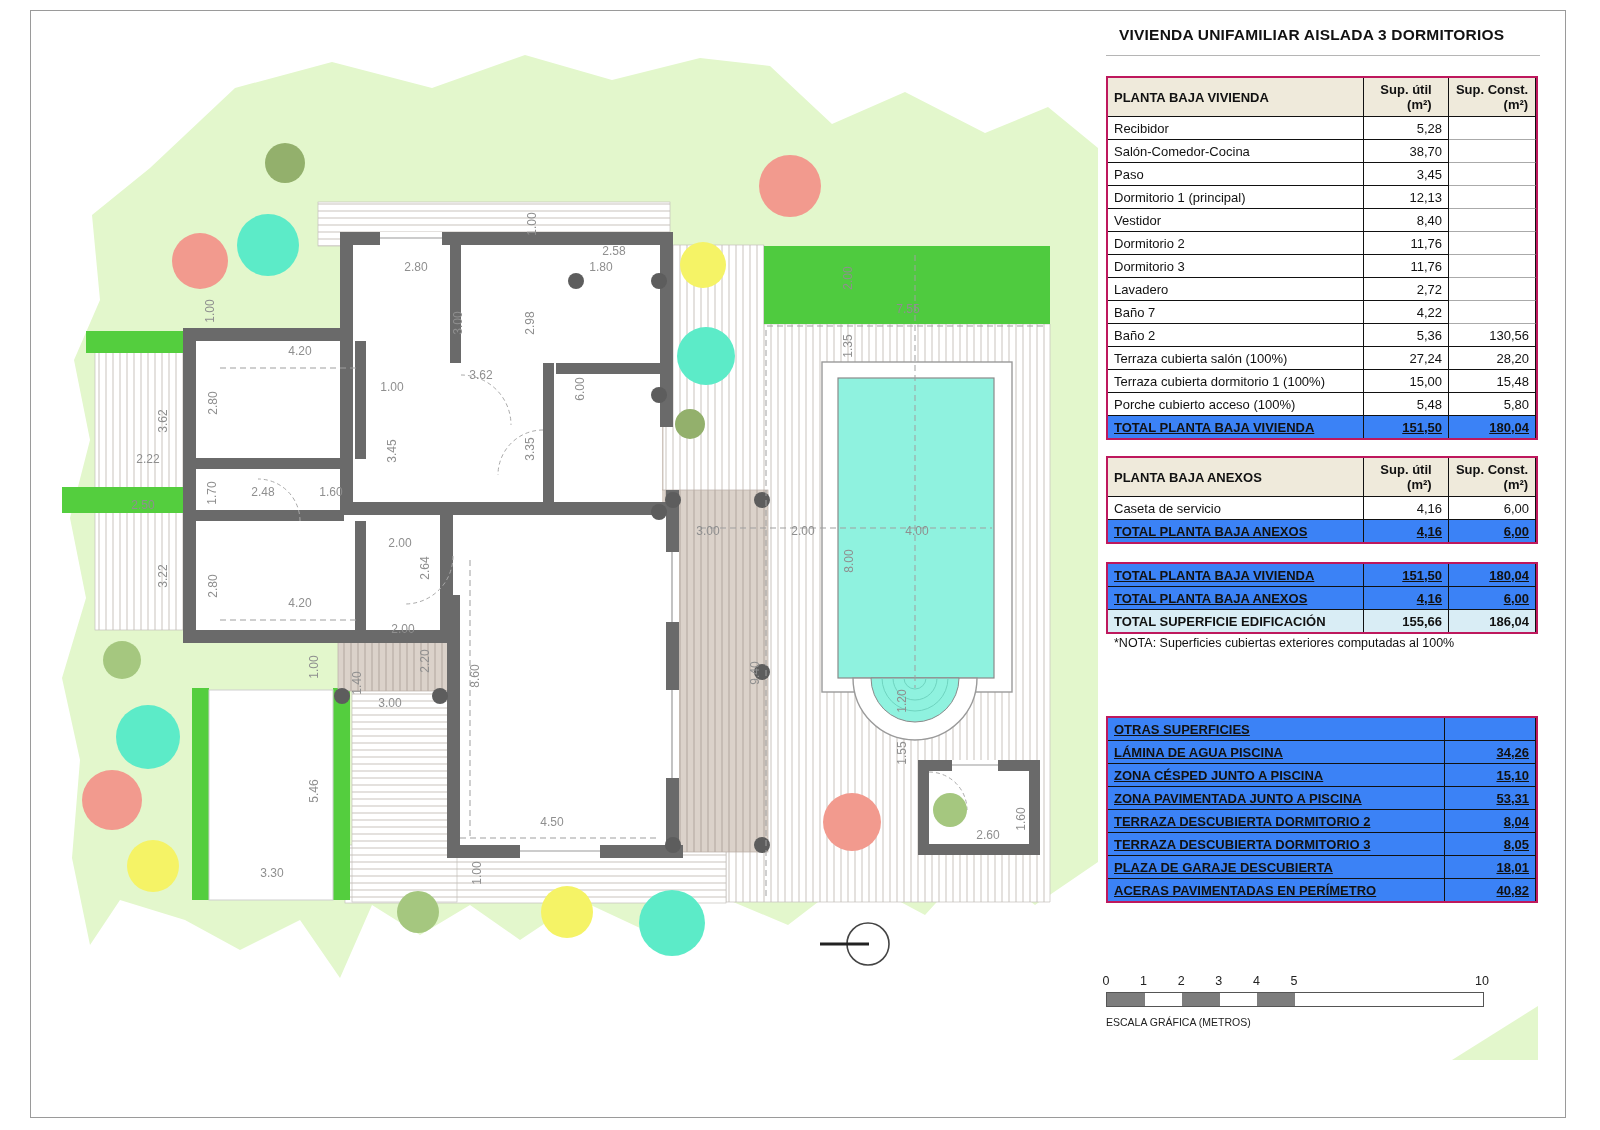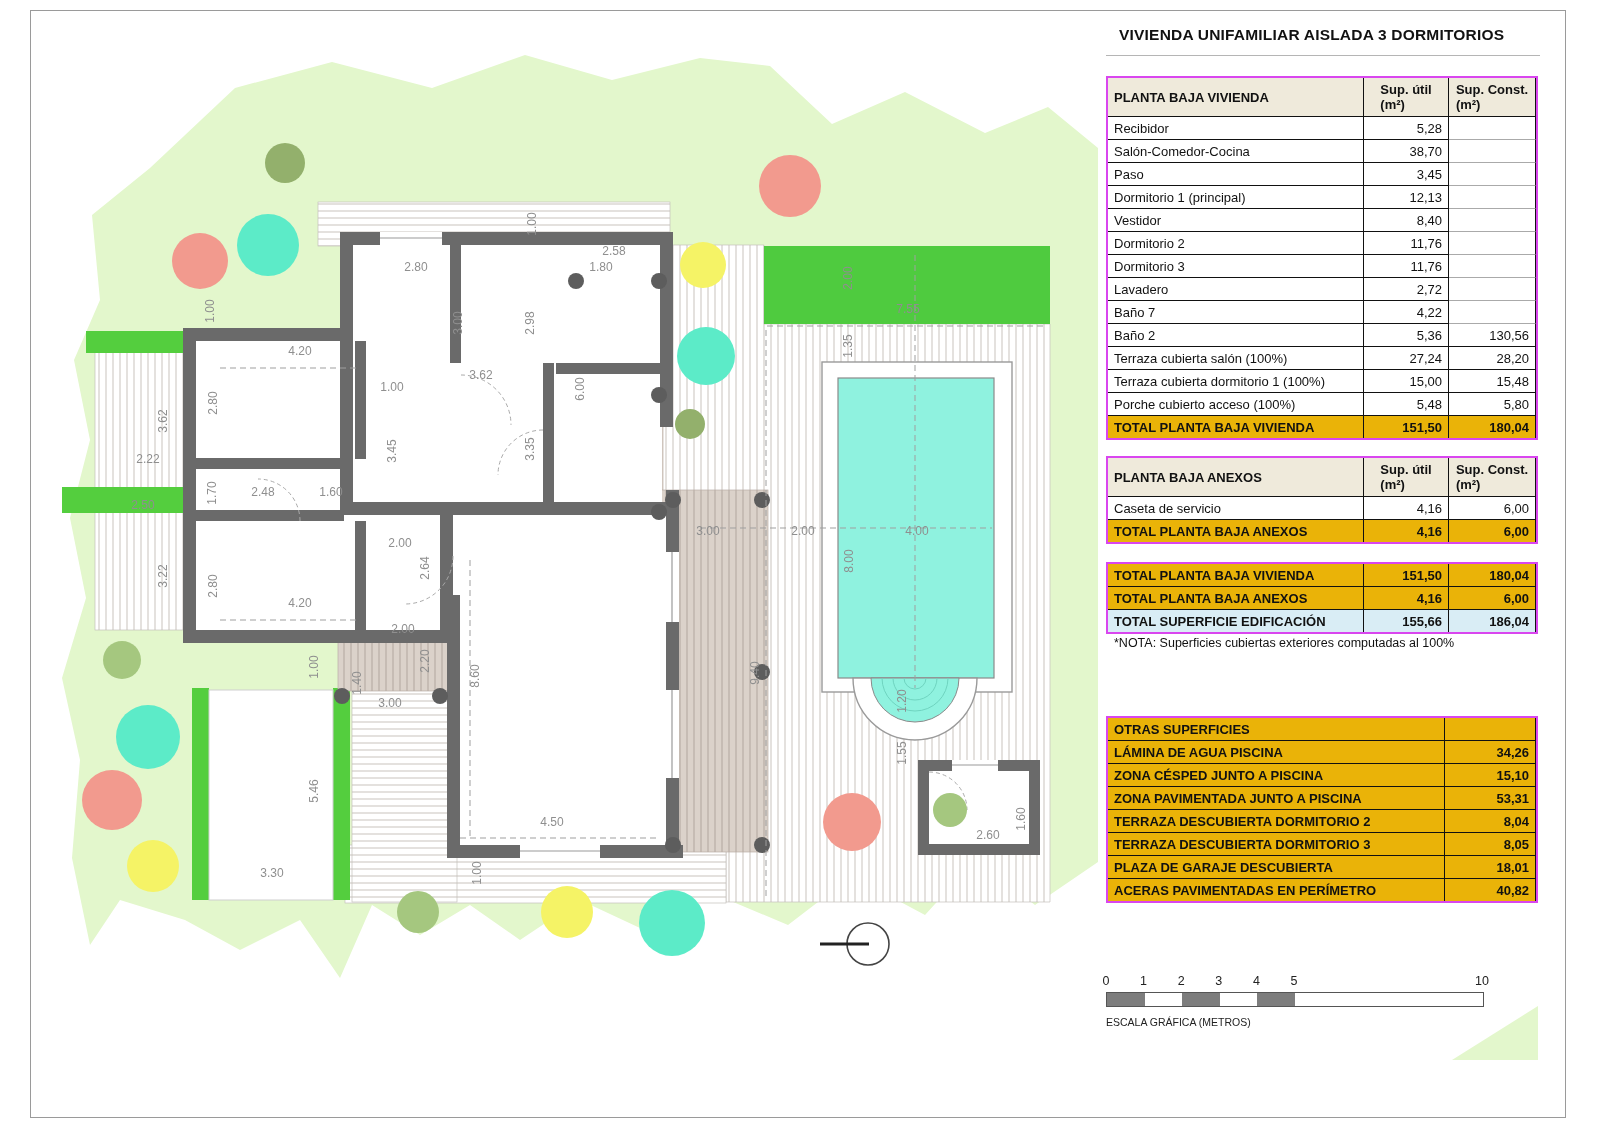--- a/index.html
+++ b/index.html
@@ -8,32 +8,32 @@
   #frame{position:absolute;left:30px;top:10px;width:1534px;height:1106px;
          border:1px solid #9a9a9a;pointer-events:none;}
   #plan-svg{position:absolute;left:0;top:0;}
   #garden-wedge{position:absolute;left:1452px;top:1006px;width:86px;height:54px;
         background:#e3f7cc;clip-path:polygon(100% 0,100% 100%,0 100%);z-index:0;}
   
   #panel{position:absolute;left:1106px;top:0;width:436px;height:1130px;z-index:2;color:#111;}
   #title{position:absolute;left:13px;top:26px;width:432px;font-size:15.5px;font-weight:bold;
          letter-spacing:.2px;white-space:nowrap;}
   #title-rule{position:absolute;left:0;top:55px;width:434px;border-top:1px solid #b5b5b5;}
-  .tbl{position:absolute;left:0;background:#fff;border:2px solid #d946ef;display:grid;}
+  .tbl{position:absolute;left:0;background:#fff;border:2px solid #be185d;display:grid;}
   .t3{grid-template-columns:256px 85px 87px;width:428px;}
   .t2{grid-template-columns:337px 91px;width:428px;}
   .cell{border-right:1px solid #111;border-bottom:1px solid #111;padding:1px 6px;
         font-size:13px;min-height:20px;display:flex;align-items:center;line-height:15px;}
   .cell:last-child,.cell.noB{border-bottom:none;}
   .num{justify-content:flex-end;}
   .bold{font-weight:bold;}
-  .beige{background:#eab308;}
+  .beige{background:#3b82f6;text-decoration:underline;}
   .blue{background:#d9edf5;}
   .hdr{font-weight:bold;background:#efeadb;min-height:36px;}
-  .hdrc{justify-content:center;text-align:left;white-space:pre-line;}
+  .hdrc{justify-content:center;text-align:right;white-space:pre-line;}
   .lt{border-bottom-color:#aaa;}
   #nota{position:absolute;left:8px;top:636px;font-size:12.5px;}
   
   #scalebar{position:absolute;left:0;top:974px;width:400px;height:70px;}
   #sb-ticks{position:relative;height:15px;font-size:12.5px;color:#222;}
   #sb-ticks span{position:absolute;transform:translateX(-50%);}
   #sb-bar{position:relative;margin-top:3px;width:376px;height:13px;border:1px solid #555;background:#fff;}
   #sb-bar div{position:absolute;top:0;height:13px;background:#7d7d7d;}
   #sb-label{margin-top:9px;font-size:10.5px;color:#222;}
 </style>

